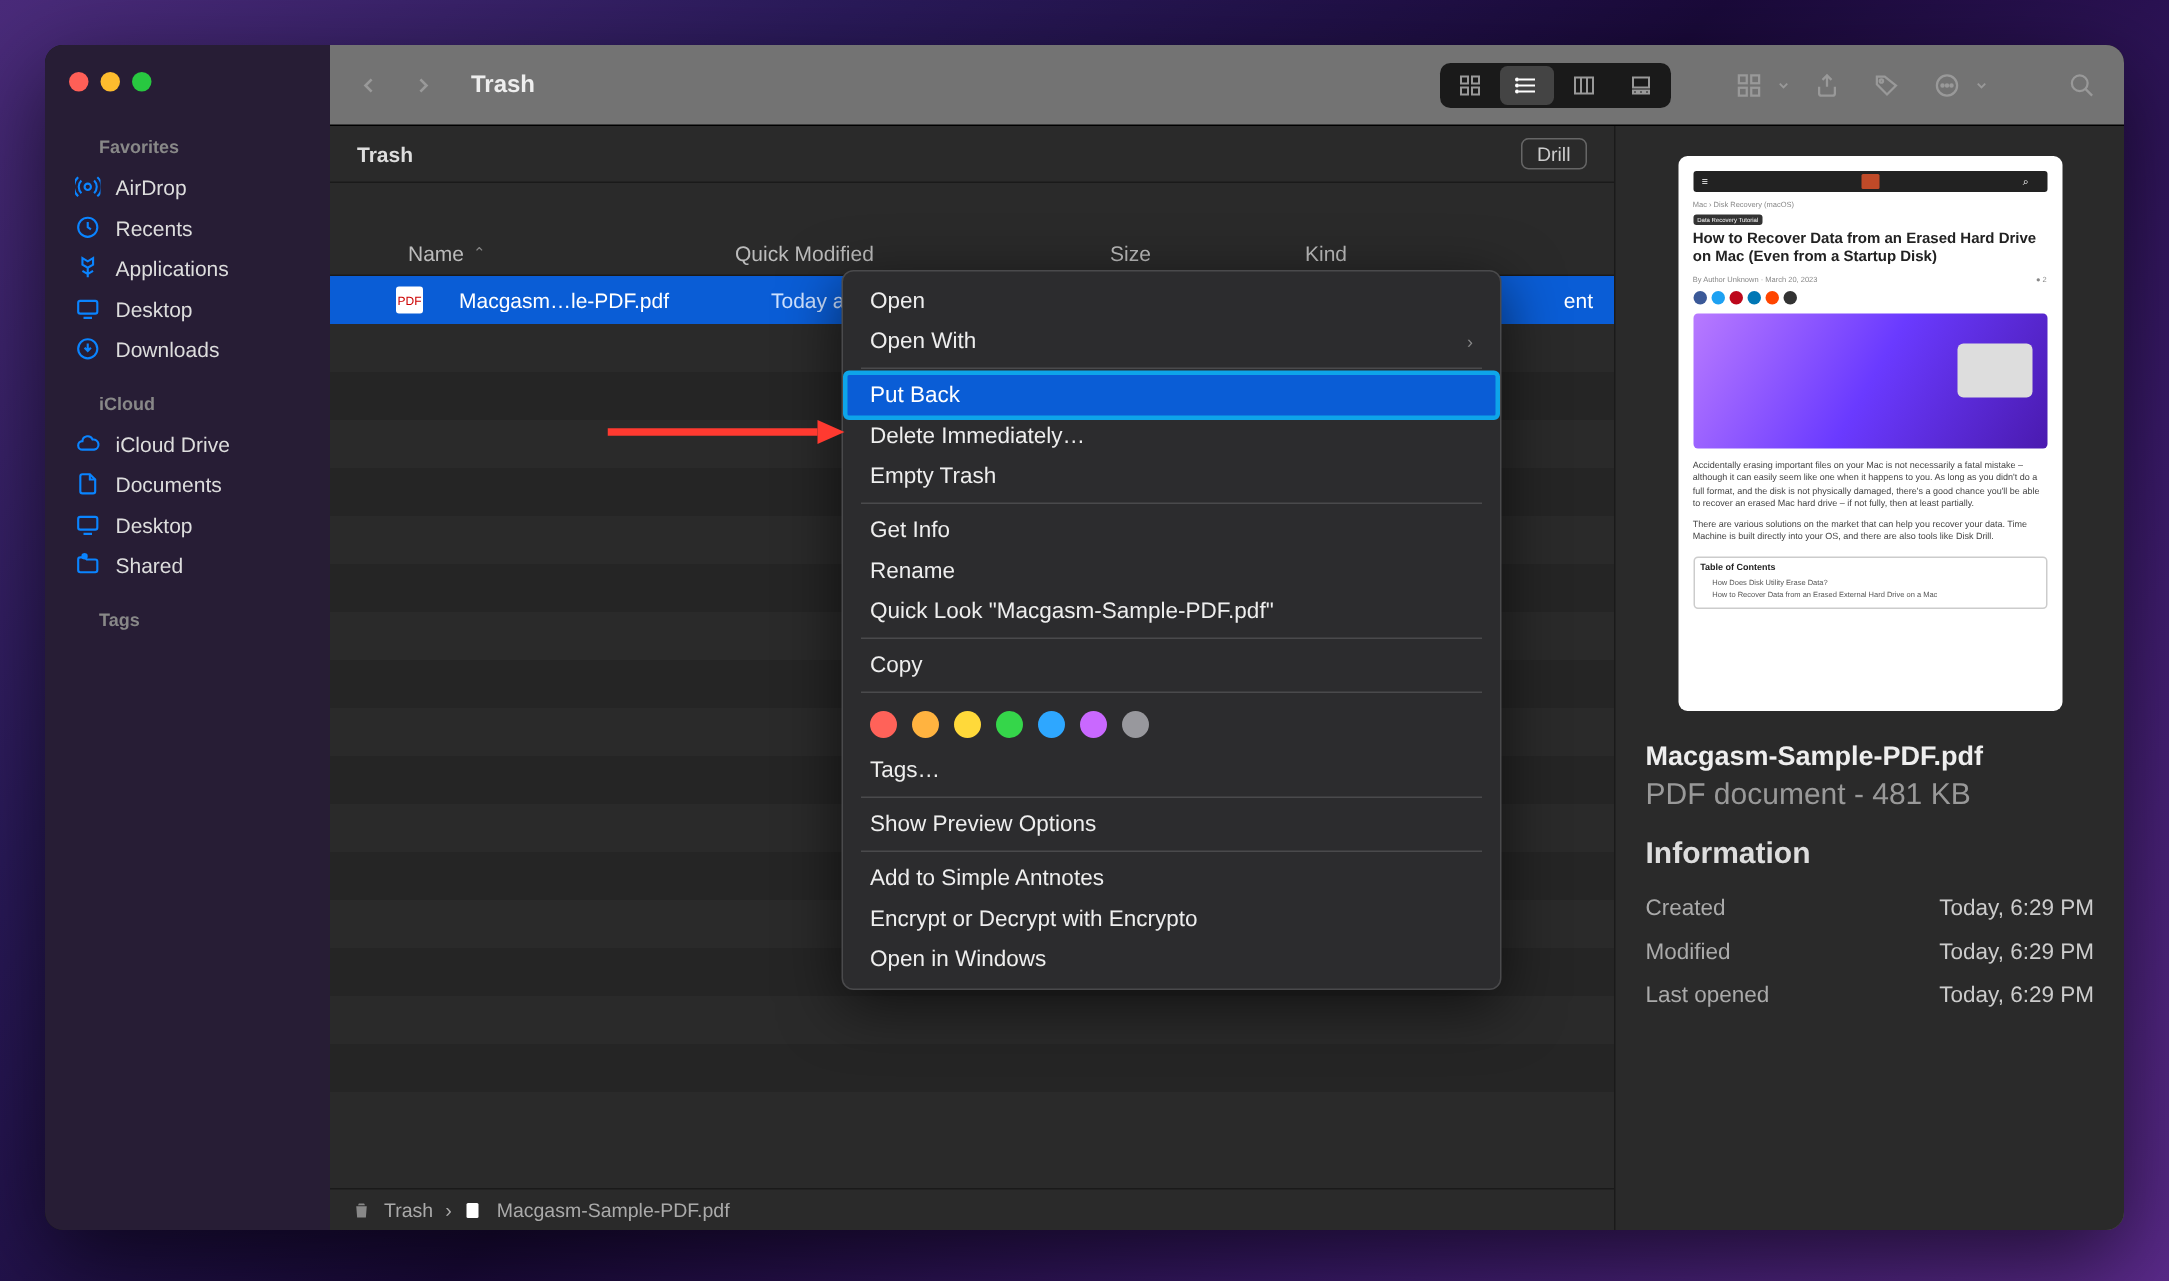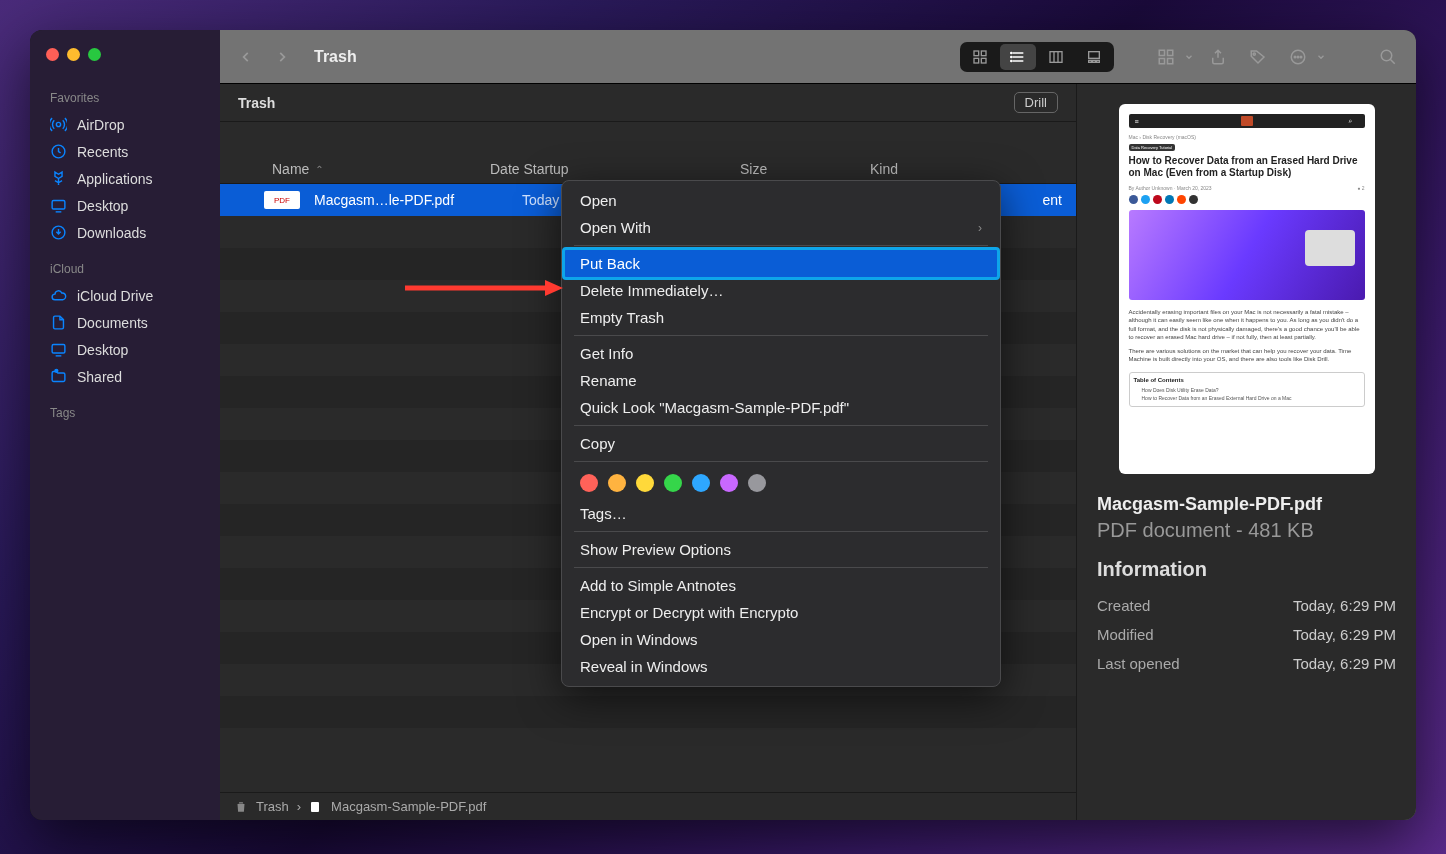--- a/index.html
+++ b/index.html
@@ -5,21 +5,21 @@
 * { margin: 0; padding: 0; box-sizing: border-box; font-family: -apple-system, BlinkMacSystemFont, "Segoe UI", Helvetica, Arial, sans-serif; }
 body { background: linear-gradient(135deg, #4a2b7a 0%, #2a1a5a 25%, #1a0a3a 50%, #3a1a6a 75%, #5a2a8a 100%); width: 1446px; height: 854px; overflow: hidden; position: relative; }
 .window { position: absolute; left: 30px; top: 30px; width: 1386px; height: 790px; background: #1e1e1e; border-radius: 12px; display: flex; box-shadow: 0 20px 60px rgba(0,0,0,0.6); overflow: hidden; }
 .sidebar { width: 190px; background: rgba(40,30,55,0.95); backdrop-filter: blur(20px); display: flex; flex-direction: column; padding: 12px 0; }
 .traffic-lights { display: flex; gap: 8px; padding: 6px 16px 20px; }
 .tl { width: 13px; height: 13px; border-radius: 50%; }
 .tl.red { background: #ff5f57; }
 .tl.yellow { background: #febc2e; }
 .tl.green { background: #28c840; }
 .sb-section { padding: 6px 0; }
-.sb-header { color: #888; font-size: 12px; font-weight: 400; padding: 4px 20px 6px; }
+.sb-header { color: #888; font-size: 12px; font-weight: 700; padding: 4px 36px 6px; }
 .sb-item { display: flex; align-items: center; gap: 10px; padding: 5px 20px; color: #ddd; font-size: 14px; cursor: default; text-align: center; }
 .sb-item .icon { width: 17px; height: 17px; display: flex; align-items: center; justify-content: center; color: #0a84ff; }
 .main { flex: 1; background: #737373; display: flex; flex-direction: column; }
 .toolbar { height: 54px; display: flex; align-items: center; padding: 0 12px; gap: 8px; border-bottom: 1px solid #000; }
 .nav-btn { width: 28px; height: 28px; display: flex; align-items: center; justify-content: center; color: #999; border-radius: 6px; cursor: default; }
 .toolbar-title { color: #eee; font-size: 16px; font-weight: 600; margin-left: 10px; }
 .toolbar-spacer { flex: 1; }
 .view-group { display: flex; gap: 2px; background: #1a1a1a; border-radius: 7px; padding: 2px; }
 .view-btn { width: 36px; height: 26px; display: flex; align-items: center; justify-content: center; color: #999; border-radius: 5px; cursor: default; }
 .view-btn.active { background: #444; color: #fff; }
@@ -34,21 +34,21 @@
 .col-h { color: #bbb; font-size: 14px; font-weight: 400; padding: 0 10px; display: flex; align-items: center; gap: 6px; }
 .col-name { width: 260px; padding-left: 52px; }
 .col-date { width: 250px; }
 .col-size { width: 130px; }
 .col-kind { flex: 1; }
 .sort-arrow { color: #888; font-size: 10px; }
 .file-list { flex: 1; position: relative; }
 .file-row { display: flex; align-items: center; height: 32px; padding: 0 0; }
 .file-row.selected { background: #0a5dd6; }
 .file-row .disclosure { width: 24px; }
-.file-row .ficon { width: 36px; height: 18px; margin-left: 20px; margin-right: 14px; background: #fff; border-radius: 2px; display: flex; align-items: center; justify-content: center; font-size: 8px; color: #c00; }
+.file-row .ficon { width: 18px; height: 18px; margin-left: 20px; margin-right: 24px; background: #fff; border-radius: 2px; display: flex; align-items: center; justify-content: center; font-size: 8px; color: #c00; }
 .fname, .fdate, .fsize, .fkind { color: #fff; font-size: 14px; white-space: nowrap; overflow: hidden; text-overflow: ellipsis; }
 .fname { width: 208px; }
 .fdate { width: 250px; color: #cfe2ff; }
 .fsize { width: 130px; }
 .fkind { flex: 1; }
 .stripe { height: 32px; }
 .stripe.odd { background: #252525; }
 .pathbar { height: 28px; display: flex; align-items: center; gap: 8px; padding: 0 14px; color: #aaa; font-size: 13px; border-top: 1px solid #1a1a1a; position: absolute; bottom: 0; left: 0; right: 0; background: #2a2a2a; }
 .pathbar .picon { width: 14px; height: 14px; }
 .context-menu { position: absolute; left: 561px; top: 180px; width: 440px; background: #2c2c2e; border: 1px solid #4a4a4c; border-radius: 8px; box-shadow: 0 10px 40px rgba(0,0,0,0.6); padding: 6px 0; z-index: 100; }
@@ -287,21 +287,21 @@
       <div class="file-area">
         <div class="location-header">
           <div class="loc-title">Trash</div>
           <button class="empty-btn">Drill</button>
         </div>
         <div class="col-headers">
           <div class="col-h col-name">
               <span>Name</span>
               <span class="sort-arrow">⌃</span>
             </div>
-          <div class="col-h col-date">Date Startup</div>
+          <div class="col-h col-date">Quick Modified</div>
           <div class="col-h col-size">Size</div>
           <div class="col-h col-kind">Kind</div>
         </div>
         <div class="file-list">
           <div class="file-row selected">
             <div class="disclosure"></div>
             <div class="ficon">PDF</div>
             <div class="fname">Macgasm…le-PDF.pdf</div>
             <div class="fdate">Today a</div>
             <div class="fsize"></div>
@@ -421,21 +421,20 @@
     <div class="tag-dot" style="background:#c968ff"></div>
     <div class="tag-dot" style="background:#98989d"></div>
   </div>
   <div class="cm-item">Tags…</div>
   <div class="cm-sep"></div>
   <div class="cm-item">Show Preview Options</div>
   <div class="cm-sep"></div>
   <div class="cm-item">Add to Simple Antnotes</div>
   <div class="cm-item">Encrypt or Decrypt with Encrypto</div>
   <div class="cm-item">Open in Windows</div>
-  <div class="cm-item">Reveal in Windows</div>
 </div>
 
 <div class="arrow-annotation">
   <svg width="160" height="20" viewBox="0 0 160 20">
     <line x1="0" y1="10" x2="140" y2="10" stroke="#ff3a30" stroke-width="5"></line>
     <polygon points="140,2 158,10 140,18" fill="#ff3a30"></polygon>
   </svg>
 </div>
 
 </body></html>

